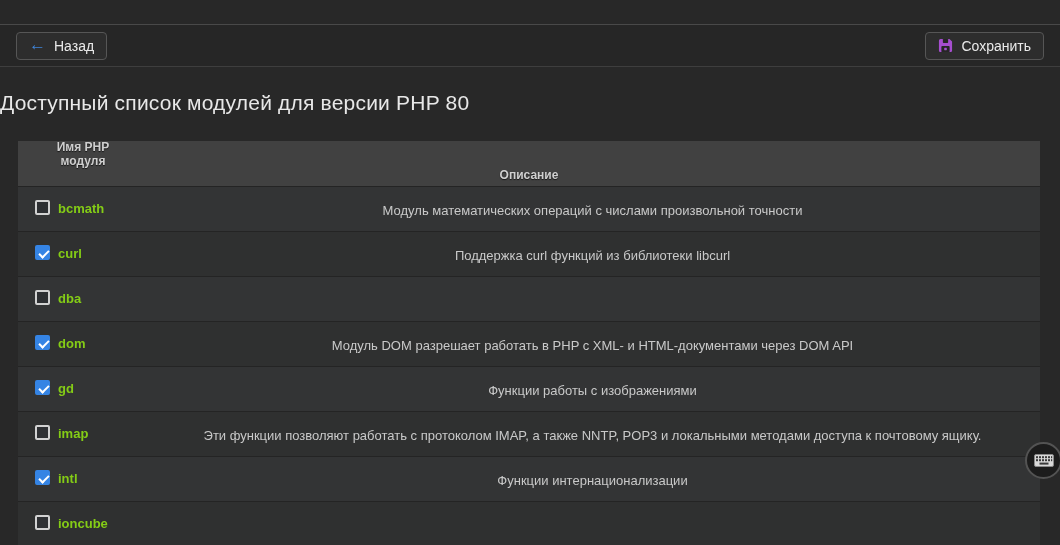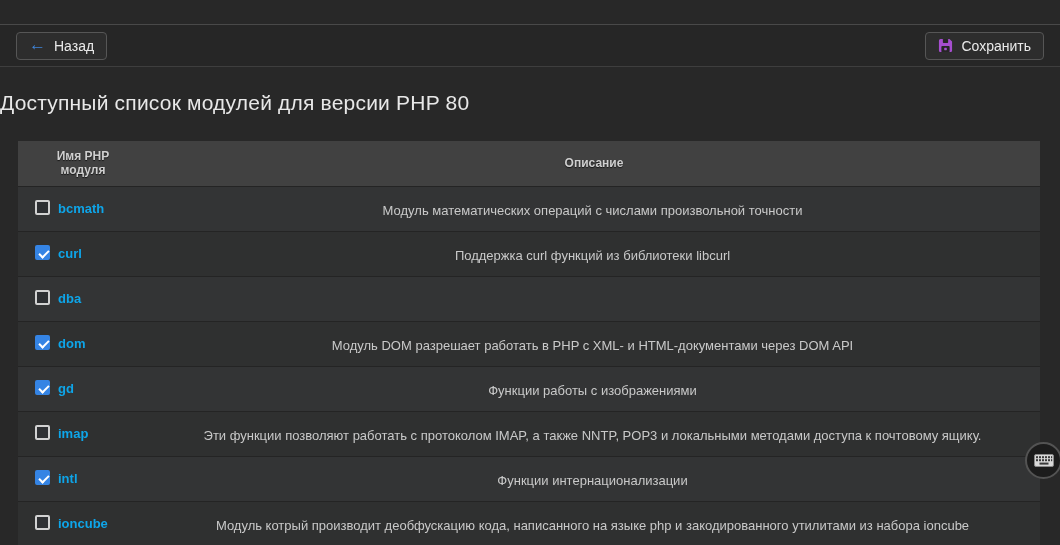--- a/index.html
+++ b/index.html
@@ -39,21 +39,21 @@
     text-align:left;
     font-size:21px; font-weight:400; color:#e8e8e8;
     letter-spacing:.2px;
   }
   .module-table {
     margin:26px 18px 0 18px;
     width:1022px;
   }
   .thead {
     display:flex; background:#414141; height:45px;
-    align-items:center;
+    flex-direction:column;
   }
   .th {
     color:#cfcfcf; font-size:12px; font-weight:bold;
     text-shadow:0 1px 1px rgba(0,0,0,.65);
     text-align:center; line-height:1.15;
   }
   .th-module { width:130px; }
   .th-module span { display:inline-block; max-width:88px; }
   .th-desc { flex:1; }
   .trow {
@@ -64,21 +64,21 @@
   .trow:nth-child(even) { background:#2f3030; }
   .cell-name {
     width:130px; display:flex; align-items:flex-start;
     padding:13px 0 0 17px; gap:8px;
   }
   .cell-desc {
     flex:1; display:flex; align-items:center;
     padding:2px 12px 0 9px;
     justify-content:center;
   }
-  .mname { font-size:13px; font-weight:bold; color:#0ea5e9; line-height:1; padding-top:2px; }
+  .mname { font-size:13px; font-weight:bold; color:#84cc16; line-height:1; padding-top:2px; }
   .mdesc { font-size:13px; color:#c9c9c9; }
   
   .cb {
     appearance:none; -webkit-appearance:none;
     width:15px; height:15px; margin:0; flex:0 0 auto;
     border:2px solid #d2d2d2; border-radius:2px;
     background:#2e3033; position:relative; cursor:pointer;
   }
   .cb:checked { background:#3584e4; border-color:#3584e4; }
   .cb:checked::after {
@@ -194,23 +194,20 @@
     </div>
     <div class="cell-desc">
       <span class="mdesc">Функции интернационализации</span>
     </div>
   </div>
 
   <div class="trow">
     <div class="cell-name">
       <input type="checkbox" class="cb" style="">
       <span class="mname">ioncube</span>
-    </div>
-    <div class="cell-desc">
-      <span class="mdesc">Модуль котрый производит деобфускацию кода, написанного на языке php и закодированного утилитами из набора ioncube</span>
     </div>
   </div>
 </div>
   </div>
 </div>
 
 <button class="kb-fab">
   <span style="display:inline-flex">
     <svg width="20" height="13" viewBox="0 0 20 13">
       <rect x="0.5" y="0.5" width="19" height="12" rx="1.5" fill="#d8d8d8" stroke="#8a8a8a"></rect>

